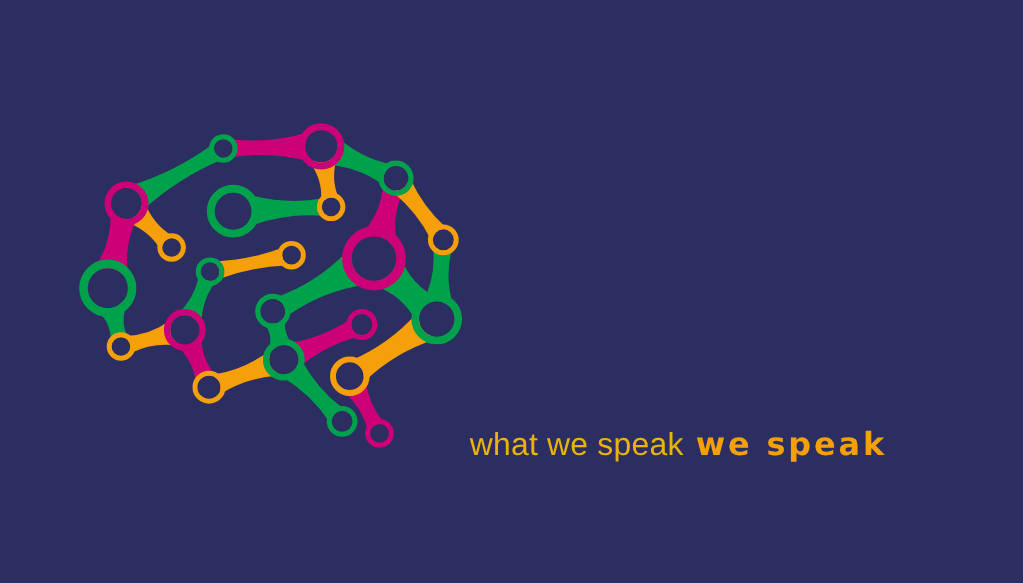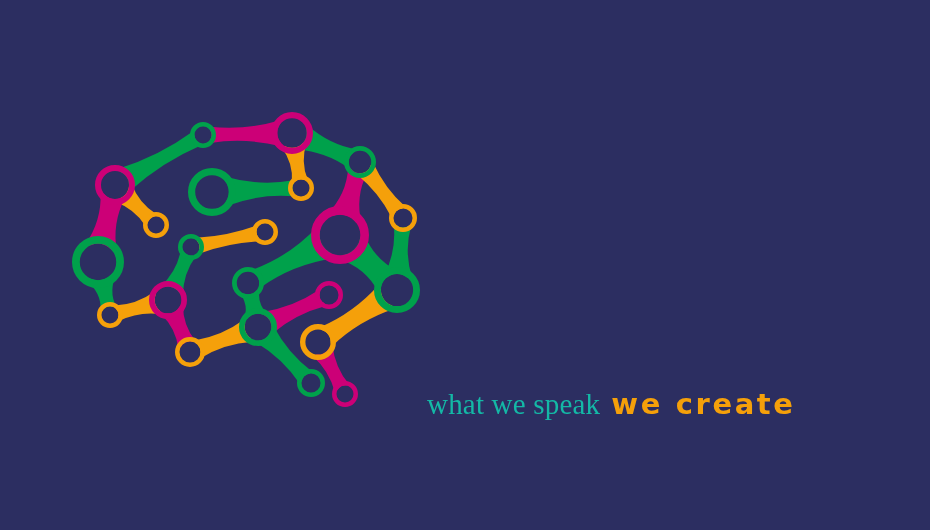--- a/index.html
+++ b/index.html
@@ -36,24 +36,24 @@
     position: absolute;
     left: 427px;
     top: 390px;
     height: 38px;
     display: flex;
     align-items: baseline;
     white-space: nowrap;
     line-height: 1;
   }
   .tagline-light {
-    font-family: Liberation Serif, serif;
+    font-family: Liberation Sans, sans-serif;
     font-size: 29px;
     font-weight: 300;
-    color: #14b8a6;
+    color: #eab308;
     letter-spacing: 0.2px;
   }
   .tagline-accent {
     font-family: "DejaVu Sans", sans-serif;
     font-size: 29px;
     font-weight: 700;
     color: #f5a00a;
     letter-spacing: 2.6px;
     margin-left: 11px;
   }
@@ -134,16 +134,16 @@
           <circle cx="261" cy="293" r="9.5" fill="#2c2e61"></circle>
           <circle cx="261" cy="293" r="11.75" fill="none" stroke="#00a14b" stroke-width="4.50"></circle>
           <circle cx="295" cy="304" r="8.5" fill="#2c2e61"></circle>
           <circle cx="295" cy="304" r="10.75" fill="none" stroke="#cc0077" stroke-width="4.50"></circle>
         </g>
     </svg>
   </div>
 
   <div id="tagline">
     <span class="tagline-light">what we speak</span>
-    <span class="tagline-accent">we create</span>
+    <span class="tagline-accent">we speak</span>
   </div>
 
 </div>
 
 </body></html>

